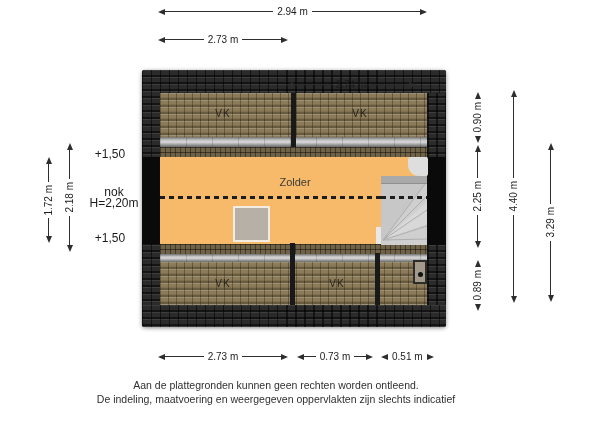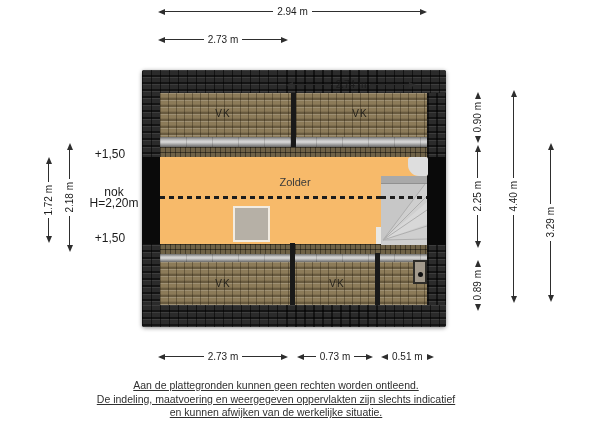--- a/index.html
+++ b/index.html
@@ -50,21 +50,21 @@
             padding:3px 0;white-space:nowrap;}
   .arw{flex:none;width:0;height:0;}
   .arw.l{border-top:3px solid transparent;border-bottom:3px solid transparent;border-right:7px solid var(--dim-line,#2e2e2e);}
   .arw.r{border-top:3px solid transparent;border-bottom:3px solid transparent;border-left:7px solid var(--dim-line,#2e2e2e);}
   .arw.u{border-left:3px solid transparent;border-right:3px solid transparent;border-bottom:7px solid var(--dim-line,#2e2e2e);}
   .arw.d{border-left:3px solid transparent;border-right:3px solid transparent;border-top:7px solid var(--dim-line,#2e2e2e);}
 
   .note{position:absolute;font-size:12px;line-height:11px;text-align:center;color:#1c1c1c;}
 
   .footer{position:absolute;left:0;top:379px;width:552px;text-align:center;
-          font-size:10.5px;line-height:13.5px;color:#2f2f2f;text-decoration:underline;}
+          font-size:10.5px;line-height:13.5px;color:#2f2f2f;}
 </style>
 </head>
 <body>
 
 <div class="stage">
 
   <div class="plan">
 
     <div class="abs roofdark" style="left:0;top:0;width:18px;height:257px;"></div>
     <div class="abs roofdark" style="left:285px;top:0;width:19px;height:257px;"></div>
@@ -218,16 +218,15 @@
     <span class="arw u"></span>
       <span class="ln"></span>
     <span class="lb">3.29 m</span>
     <span class="ln"></span>
       <span class="arw d"></span>
   </div>
 
   <div class="footer">
     <div>Aan de plattegronden kunnen geen rechten worden ontleend.</div>
     <div>De indeling, maatvoering en weergegeven oppervlakten zijn slechts indicatief</div>
-    <div>en kunnen afwijken van de werkelijke situatie.</div>
   </div>
 
 </div>
 
 </body></html>

